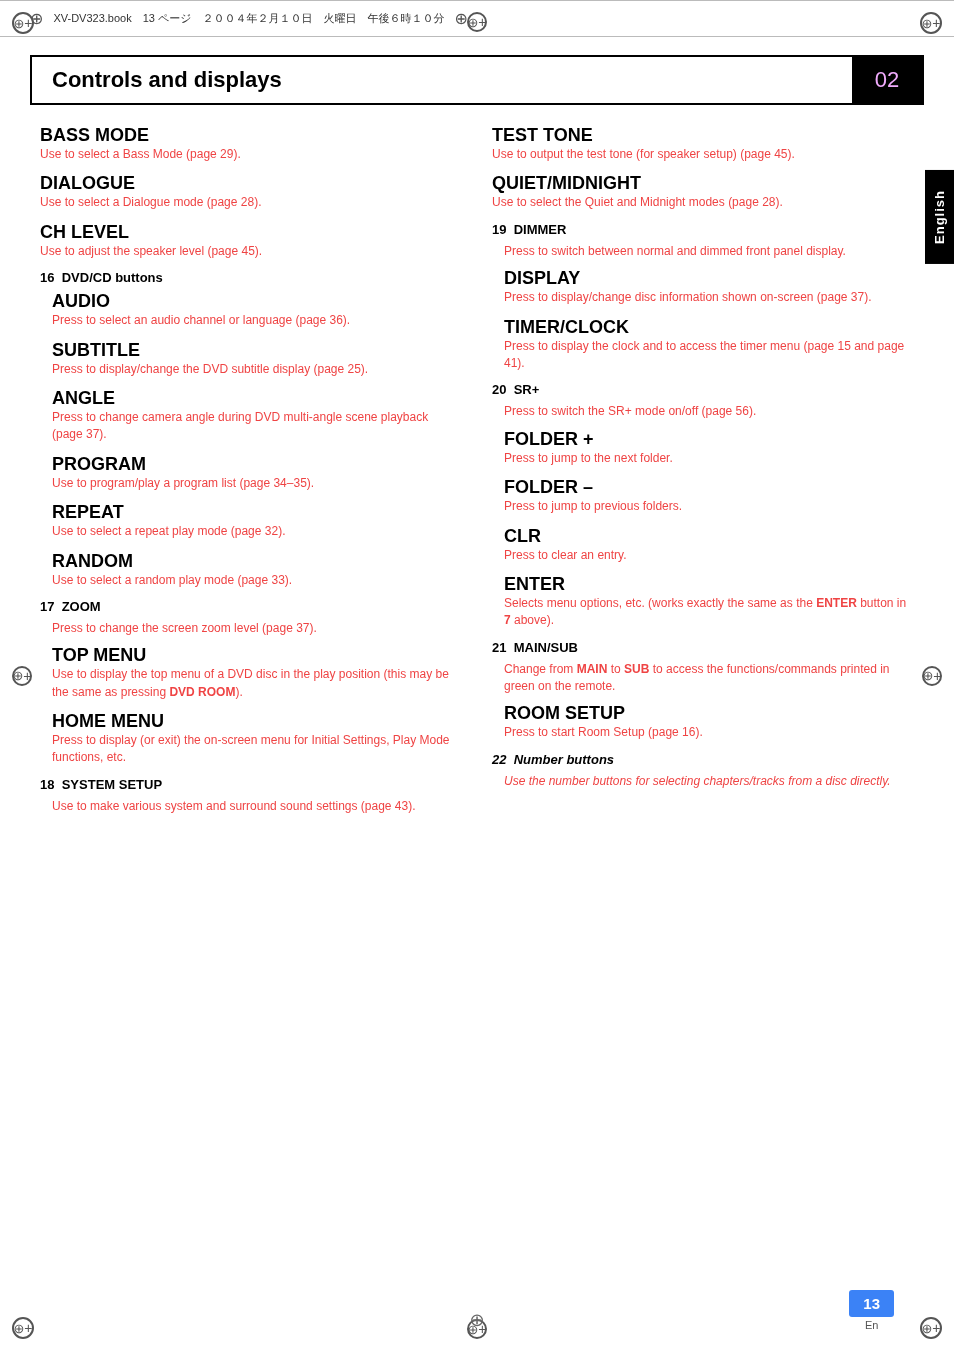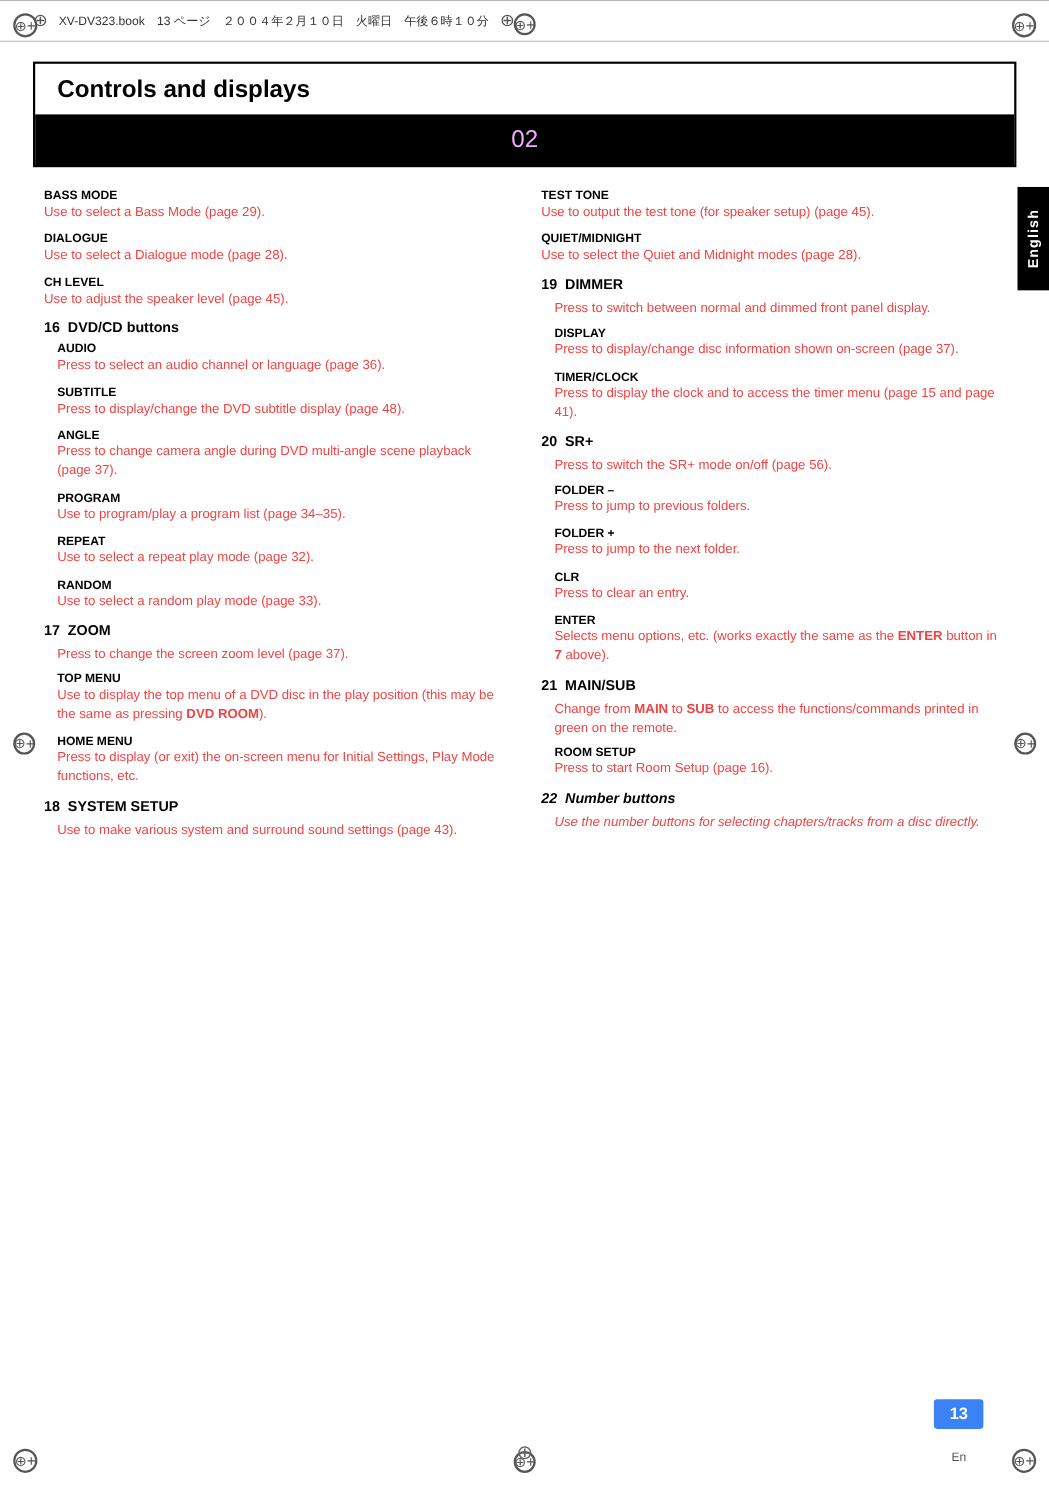--- a/index.html
+++ b/index.html
@@ -67,21 +67,21 @@
     .col-right {
       flex: 1;
     }
 
     .entry {
       margin-bottom: 10px;
     }
 
     .entry-title {
       font-weight: bold;
-      font-size: 11px;
+      font-size: 18px;
     }
 
     .entry-desc {
       font-size: 12px;
       line-height: 1.45;
       color: #ef4444;
     }
 
     .numbered-header {
       font-weight: bold;
@@ -125,21 +125,21 @@
   <div class="reg-mark reg-bm" style="width:20px;height:20px;">
     <span style="font-size:13px;color:#555;">⊕</span>
   </div>
 
   <div class="top-meta-bar">
     <span style="font-size:16px;color:#555;">⊕</span>
     <span>XV-DV323.book　13 ページ　２００４年２月１０日　火曜日　午後６時１０分</span>
     <span style="font-size:16px;color:#555;">⊕</span>
   </div>
 
-  <div style="margin: 18px 30px 0 30px; display:flex; align-items:stretch; border: 2px solid #000; position:relative;flex-direction:column;">
+  <div style="margin: 18px 30px 0 30px; display:flex; align-items:stretch; border: 2px solid #000; position:relative;">
     <div style="flex:1; padding: 10px 20px; display:flex; align-items:center;">
       <span style="font-size:22px; font-weight:bold;">Controls and displays</span>
     </div>
     <div style="background:#000; color:#f0abfc; font-size:22px; font-weight:normal; padding:10px 22px; display:flex; align-items:center; justify-content:center; min-width:70px;">02</div>
   </div>
 
   <div style="position:absolute; right:0; top:170px; background:#000; color:#fff; writing-mode:vertical-rl; text-orientation:mixed; transform:rotate(180deg); padding:20px 7px; font-size:13px; font-weight:bold; z-index:10; letter-spacing:1px;">English</div>
 
   <div class="content-body">
 
@@ -162,21 +162,21 @@
 
       <div style="margin-bottom:10px;">
         <div class="numbered-header">16&nbsp;&nbsp;DVD/CD buttons</div>
         <div class="indent">
           <div class="entry">
             <div class="entry-title">AUDIO</div>
             <div class="entry-desc">Press to select an audio channel or language (page 36).</div>
           </div>
           <div class="entry">
             <div class="entry-title">SUBTITLE</div>
-            <div class="entry-desc">Press to display/change the DVD subtitle display (page 48).</div>
+            <div class="entry-desc">Press to display/change the DVD subtitle display (page 25).</div>
           </div>
           <div class="entry">
             <div class="entry-title">ANGLE</div>
             <div class="entry-desc">Press to change camera angle during DVD multi-angle scene playback (page 37).</div>
           </div>
           <div class="entry">
             <div class="entry-title">PROGRAM</div>
             <div class="entry-desc">Use to program/play a program list (page 34–35).</div>
           </div>
           <div class="entry">
@@ -239,28 +239,28 @@
             <div class="entry-desc">Press to display the clock and to access the timer menu (page 15 and page 41).</div>
           </div>
         </div>
       </div>
 
       <div style="margin-bottom:10px;">
         <div class="numbered-header">20&nbsp;&nbsp;SR+</div>
         <div class="indent">
           <div class="entry-desc" style="margin-bottom:8px;">Press to switch the SR+ mode on/off (page 56).</div>
           <div class="entry">
+            <div class="entry-title">FOLDER +</div>
+            <div class="entry-desc">Press to jump to the next folder.</div>
+          </div>
+          <div class="entry">
             <div class="entry-title">FOLDER –</div>
             <div class="entry-desc">Press to jump to previous folders.</div>
           </div>
           <div class="entry">
-            <div class="entry-title">FOLDER +</div>
-            <div class="entry-desc">Press to jump to the next folder.</div>
-          </div>
-          <div class="entry">
             <div class="entry-title">CLR</div>
             <div class="entry-desc">Press to clear an entry.</div>
           </div>
           <div class="entry">
             <div class="entry-title">ENTER</div>
             <div class="entry-desc">Selects menu options, etc. (works exactly the same as the <b>ENTER</b> button in <b>7</b> above).</div>
           </div>
         </div>
       </div>
 
@@ -281,20 +281,20 @@
           <div class="entry-desc">Use the number buttons for selecting chapters/tracks from a disc directly.</div>
         </div>
       </div>
 
     </div>
 
   </div>
 
   <div style="position:absolute; bottom:20px; right:60px; display:flex; flex-direction:column; align-items:center;">
     <div style="background:#3b82f6; color:#fff; font-size:15px; font-weight:bold; padding:5px 14px; border-radius:3px;">13</div>
-    <div style="font-size:11px; color:#555; margin-top:20px;">En</div>
+    <div style="font-size:11px; color:#555; margin-top:2px;">En</div>
   </div>
 
   <div style="position:absolute; bottom:20px; left:50%; transform:translateX(-50%);">
     <span style="font-size:18px; color:#666;">⊕</span>
   </div>
 
 </div>
 
 </body></html>

